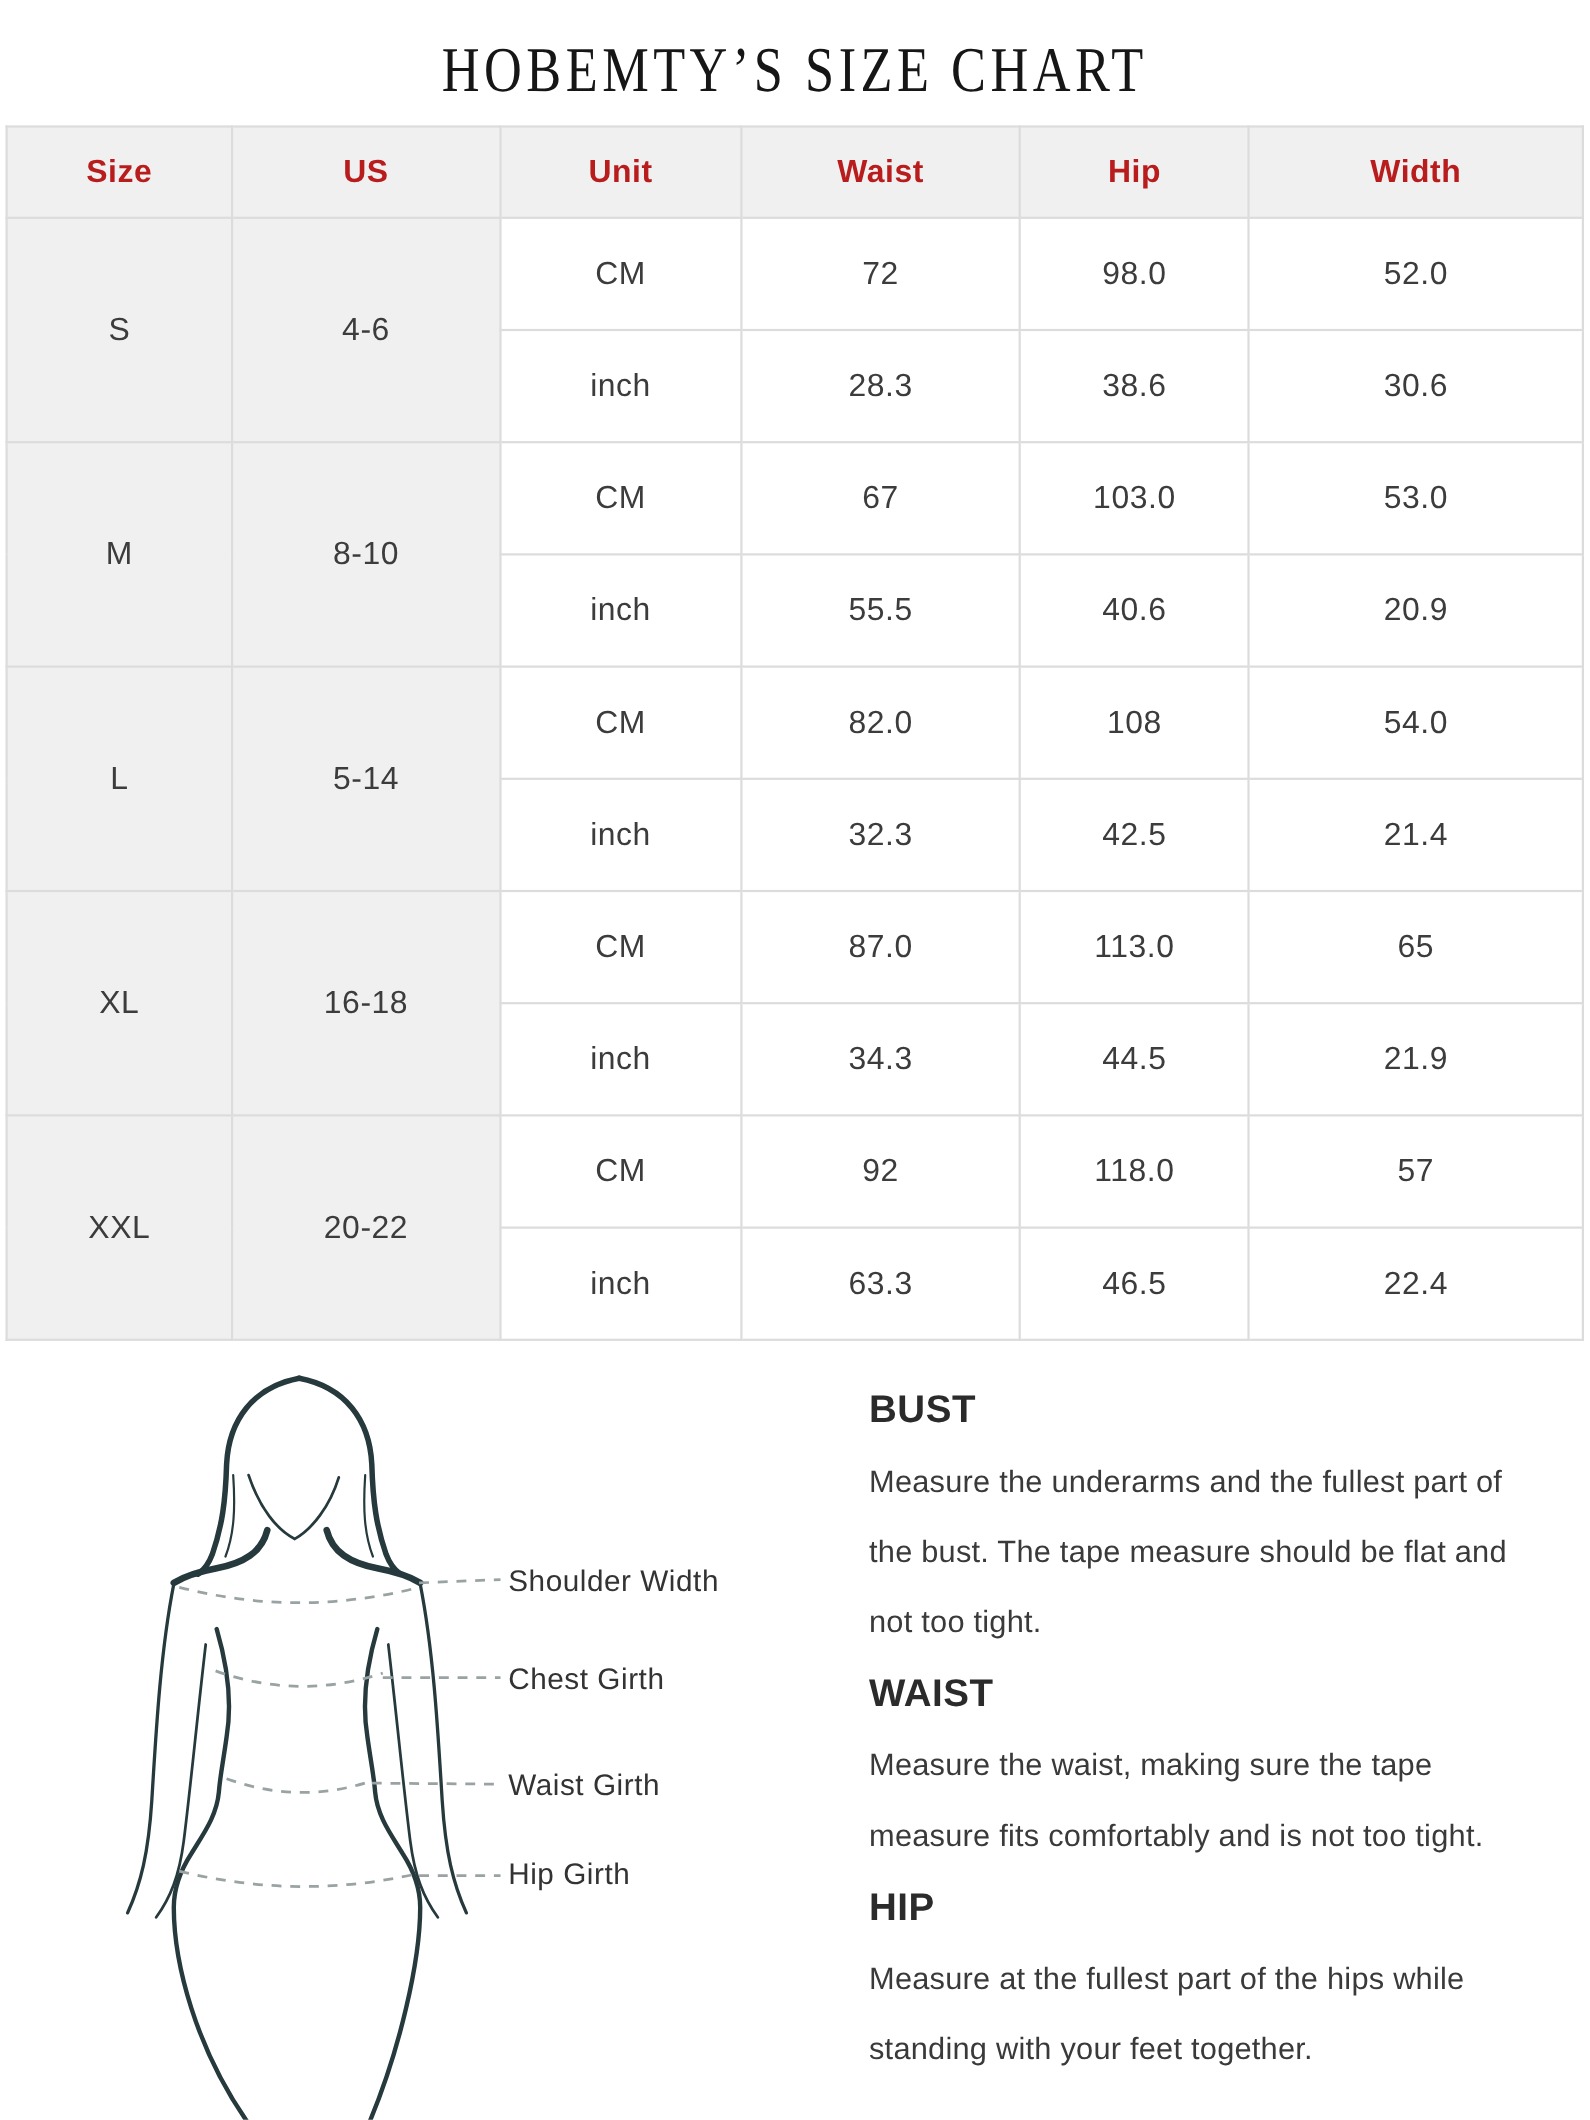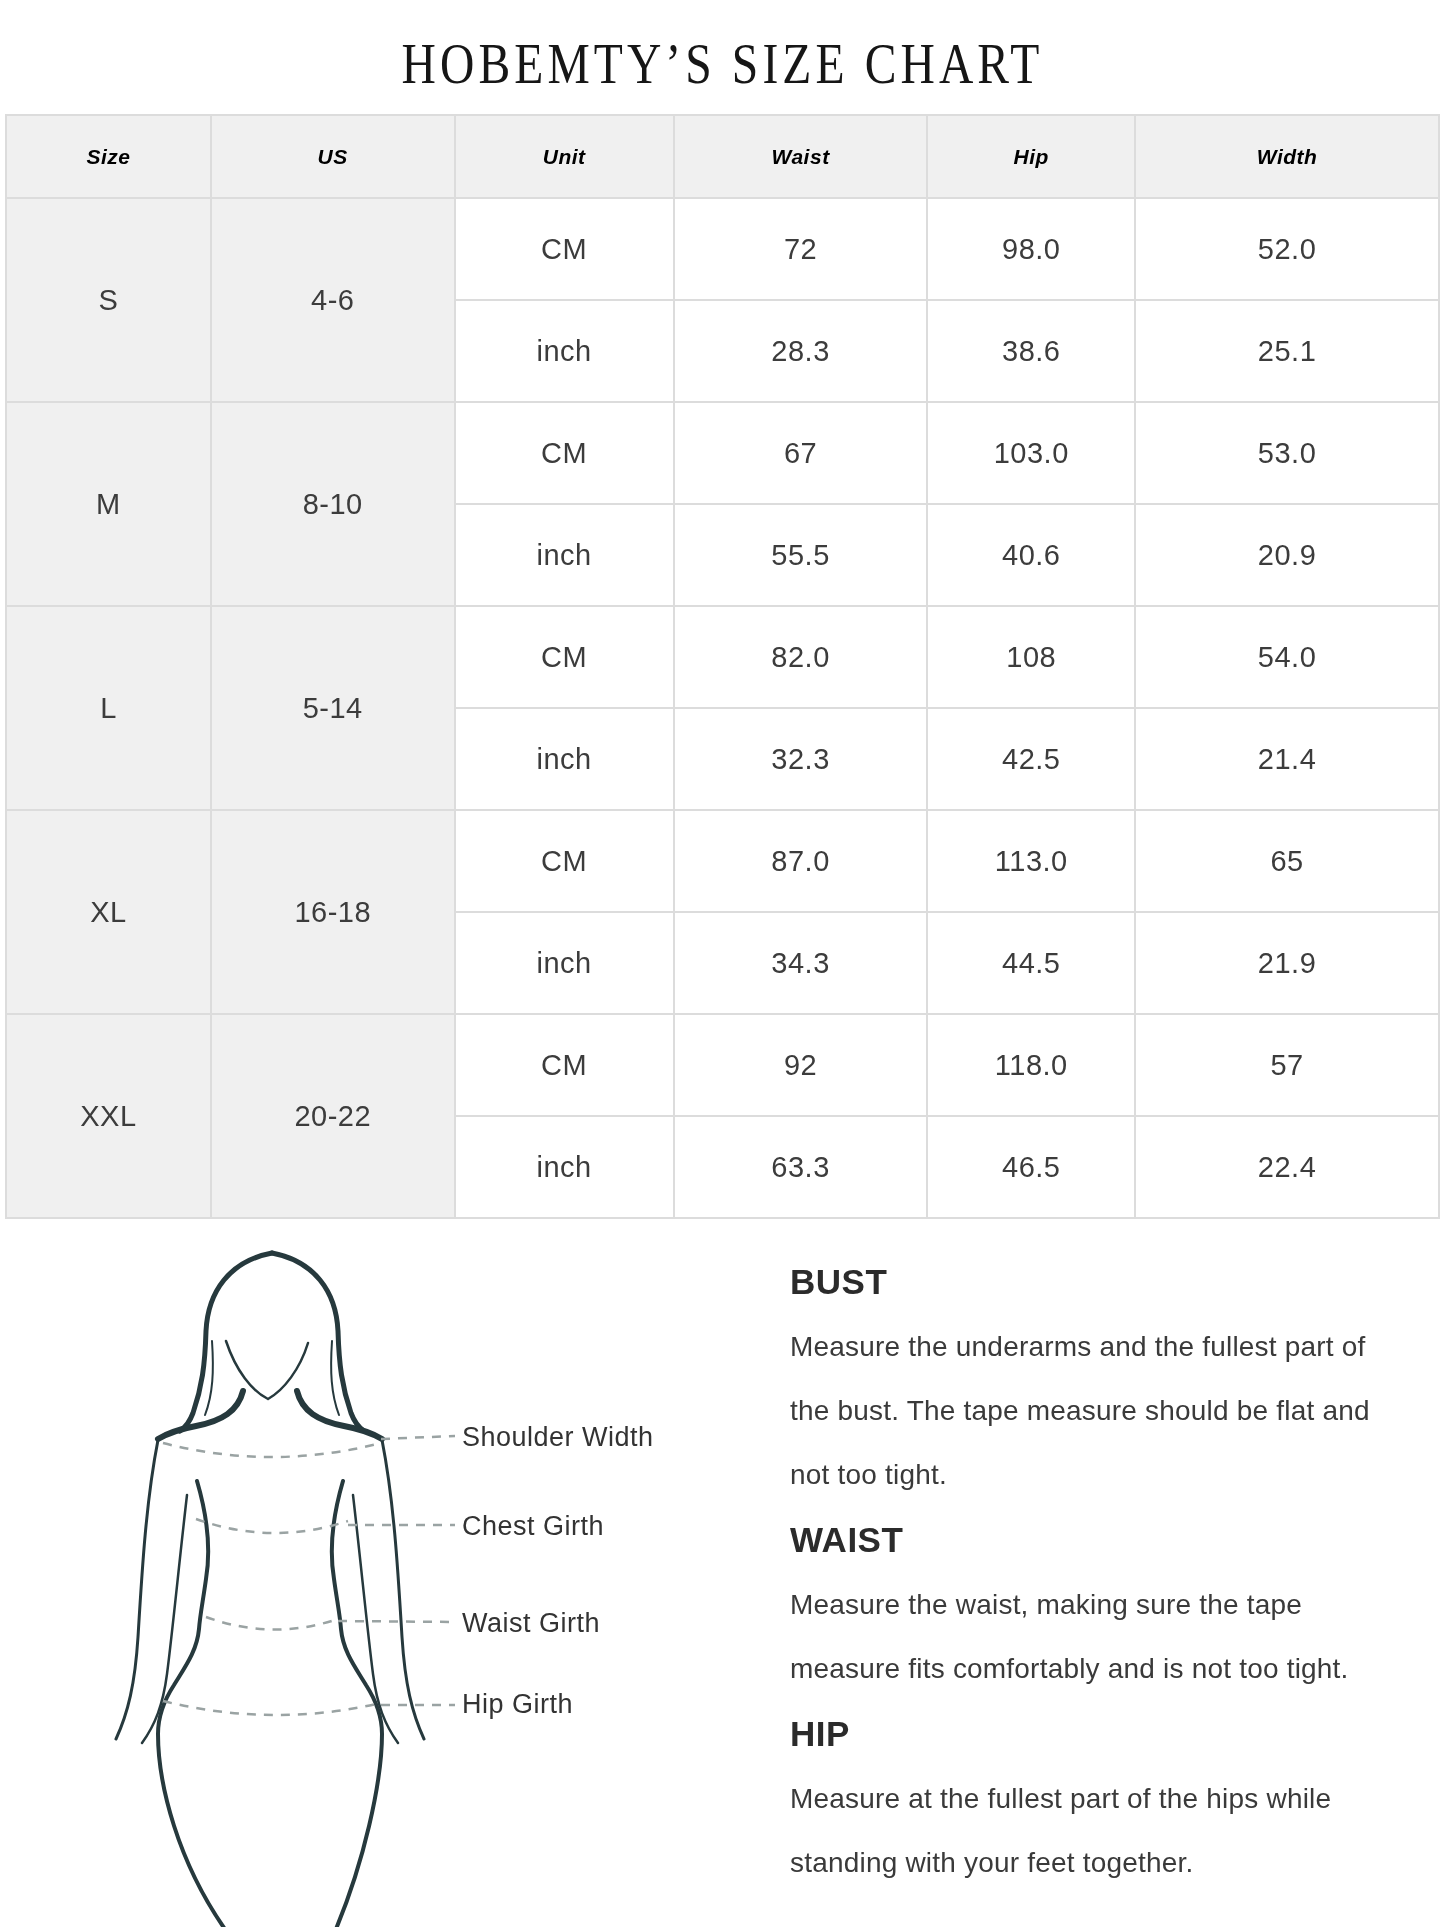--- a/index.html
+++ b/index.html
@@ -15,21 +15,21 @@
   table.size-chart{
     border-collapse:collapse;table-layout:fixed;
     width:1435px;margin:0 5px;
   }
   table.size-chart td,table.size-chart th{
     border:2px solid #dcdcdc;text-align:center;vertical-align:middle;
     font-size:29px;font-weight:400;color:#3c3c3c;padding:0;
     letter-spacing:0.5px;
   }
   table.size-chart th{
-    background:#f0f0f0;font-weight:700;font-size:21px;color:#000000;height:81px;font-style:italic;
+    background:#f0f0f0;font-weight:700;font-size:29px;color:#b91c1c;height:81px;
   }
   table.size-chart td{height:100px;background:#ffffff;margin-left:48px;}
   table.size-chart td.span-cell{background:#f0f0f0;}
   .bottom-section{display:flex;width:1445px;height:727px;}
   .diagram-pane{width:722px;height:727px;position:relative;flex:none;}
   .text-pane{flex:1;padding:30px 8px 0 68px;box-sizing:border-box;}
   .measure-heading{
     margin:0;font-size:35px;line-height:66px;font-weight:700;color:#2b2b2b;letter-spacing:0.5px;
   }
   .measure-text{
@@ -70,21 +70,21 @@
       <td class="span-cell" rowspan="2">4-6</td>
       <td>CM</td>
       <td>72</td>
       <td>98.0</td>
       <td>52.0</td>
     </tr>
     <tr>
       <td>inch</td>
       <td>28.3</td>
       <td>38.6</td>
-      <td>25.1</td>
+      <td>30.6</td>
     </tr>
     <tr>
       <td class="span-cell" rowspan="2">M</td>
       <td class="span-cell" rowspan="2">8-10</td>
       <td>CM</td>
       <td>67</td>
       <td>103.0</td>
       <td>53.0</td>
     </tr>
     <tr>

